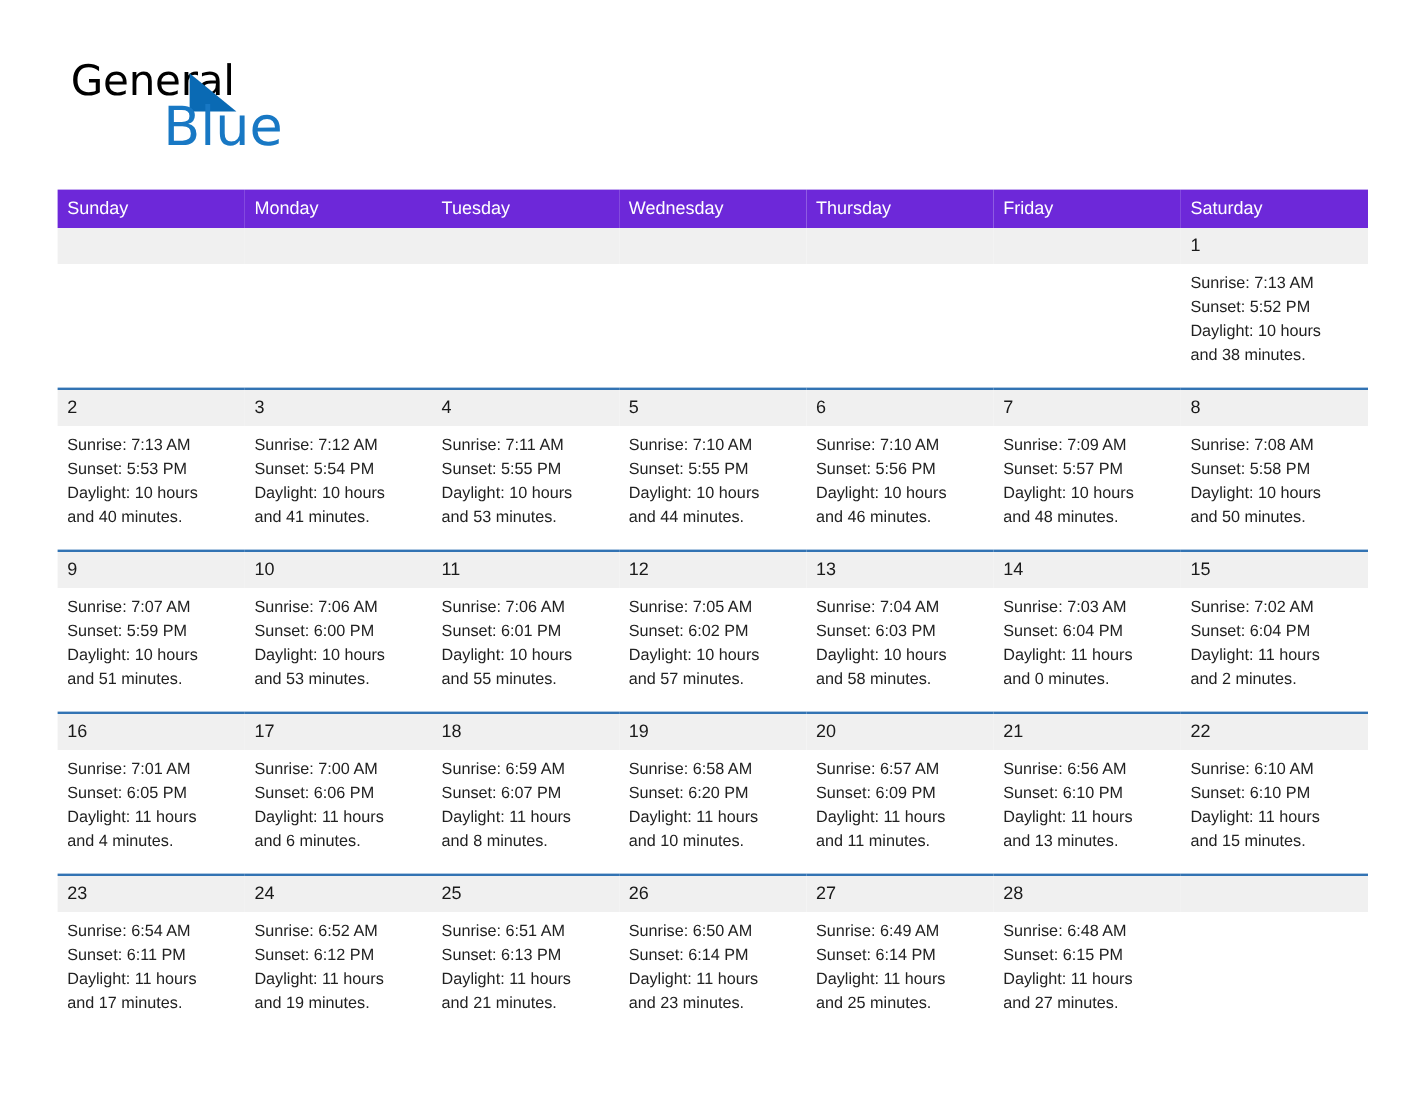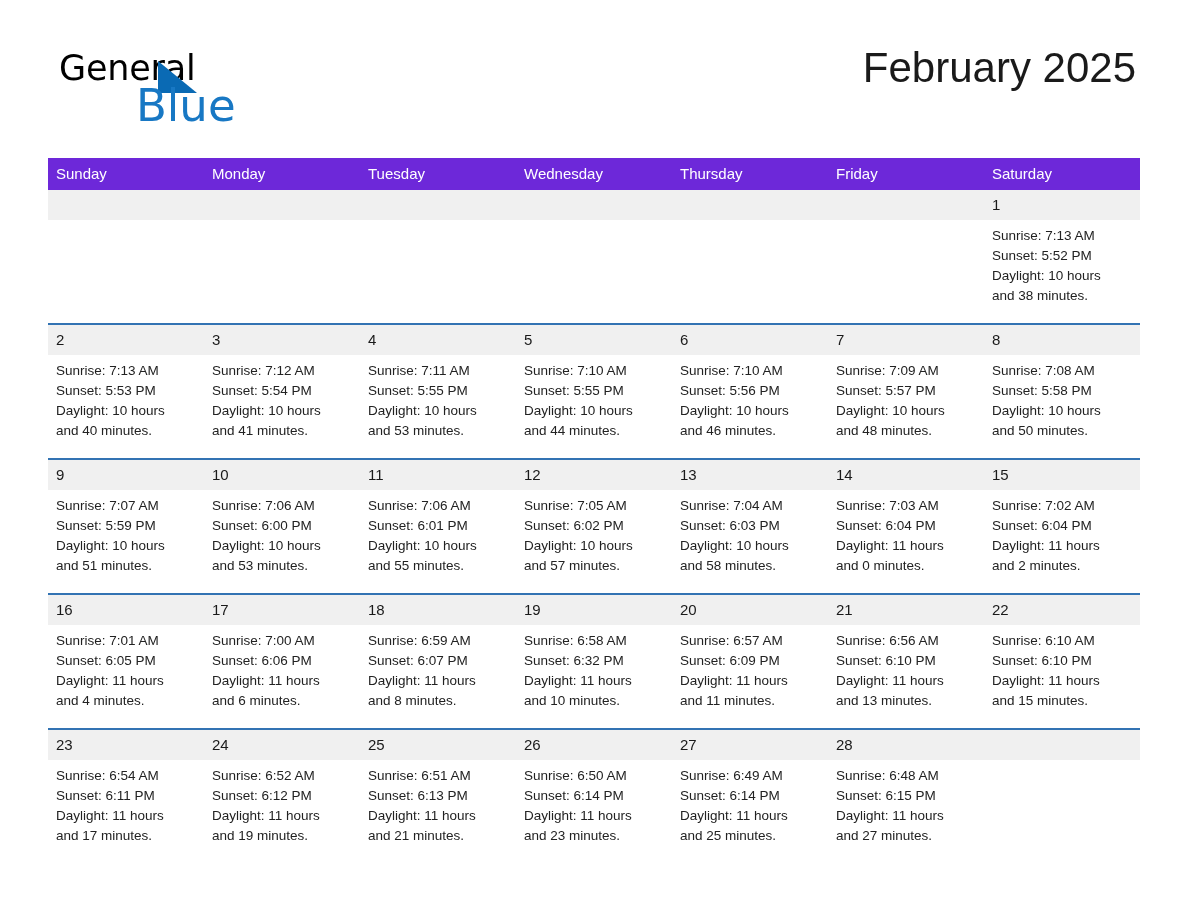--- a/index.html
+++ b/index.html
@@ -142,21 +142,20 @@
 
   <div class="top">
 
     <div class="logo">
       <span class="logo-general">General</span>
       <span class="logo-triangle"></span>
       <span class="logo-blue">Blue</span>
     </div>
 
     <div class="title-block">
-      <div class="month-title">February 2025</div>
     </div>
 
   </div>
 
   <table class="calendar">
     <thead>
       <tr>
         <th>Sunday</th>
         <th>Monday</th>
         <th>Tuesday</th>
@@ -400,21 +399,21 @@
                 <div>Daylight: 11 hours</div>
                 <div>and 8 minutes.</div>
               </div>
             </div>
           </td>
           <td>
             <div class="cell-inner">
               <div class="daynum">19</div>
               <div class="info">
                 <div>Sunrise: 6:58 AM</div>
-                <div>Sunset: 6:32 PM</div>
+                <div>Sunset: 6:20 PM</div>
                 <div>Daylight: 11 hours</div>
                 <div>and 10 minutes.</div>
               </div>
             </div>
           </td>
           <td>
             <div class="cell-inner">
               <div class="daynum">20</div>
               <div class="info">
                 <div>Sunrise: 6:57 AM</div>

